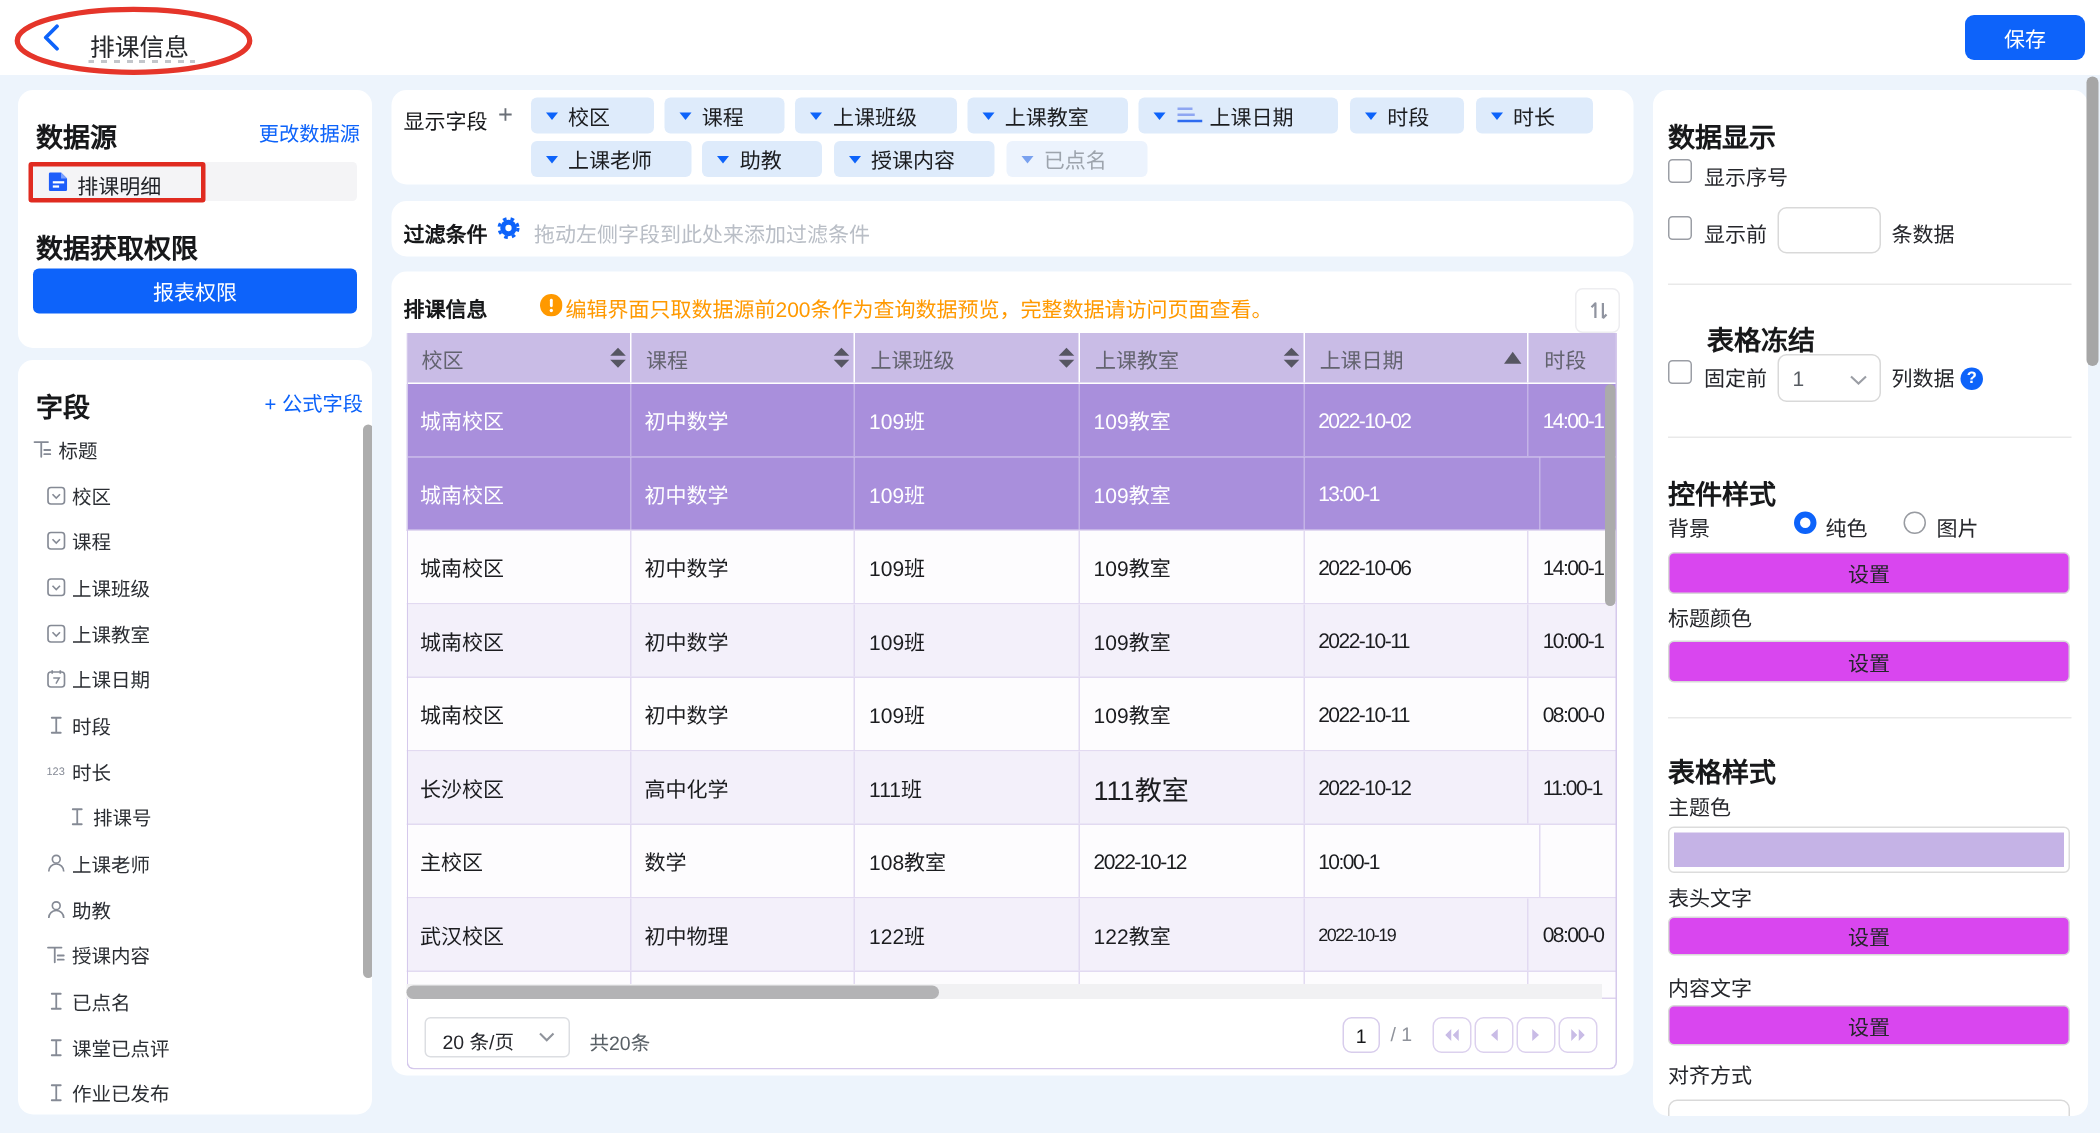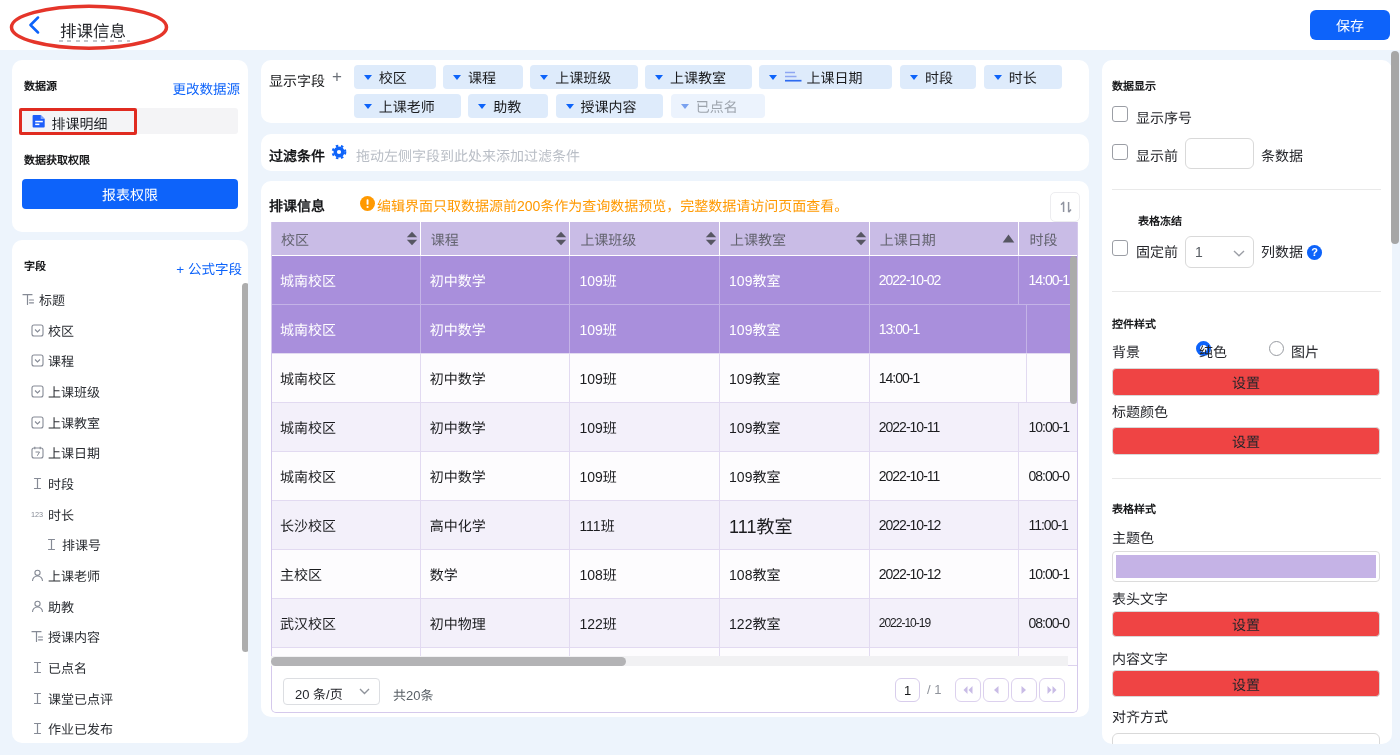--- a/index.html
+++ b/index.html
@@ -1,28 +1,28 @@
 <!DOCTYPE html>
 <html lang="zh-CN"><head>
 <meta charset="utf-8">
 <title>排课信息</title>
 <style>
   * { margin:0; padding:0; box-sizing:border-box; }
   html,body { width:1400px; height:755px; overflow:hidden; }
   body { font-family:"Liberation Sans", sans-serif; background:#edf4fc; position:relative; color:#17181a; }
   .abs { position:absolute; }
   .panel { position:absolute; background:#fff; border-radius:10px; }
-  .bold14 { font-size:11px; font-weight:700; color:#17181a; }
+  .bold14 { font-size:18px; font-weight:700; color:#17181a; }
   .blue { color:#0d63fa; }
   .btn-blue { background:#0d63fa; color:#fff; font-size:14px; display:flex; align-items:center; justify-content:center; }
   .chip { position:absolute; height:24px; background:#deebfb; border-radius:4px; display:flex; align-items:center; padding-left:10px; font-size:14px; color:#1b1c1f; }
   .chip .tri { width:0; height:0; border-left:4.5px solid transparent; border-right:4.5px solid transparent; border-top:5.5px solid #0d63fa; margin-right:7px; flex:none; }
   .chip.dis { background:#ecf3fd; color:#9da4ad; }
   .chip.dis .tri { border-top-color:#79a1ef; }
-  .set-btn { position:absolute; left:1112px; width:268px; height:28px; background:#ef4444; border:1px solid #d8d8d8; border-radius:4px; display:flex; align-items:center; justify-content:center; font-size:14px; color:#25262b; }
+  .set-btn { position:absolute; left:1112px; width:268px; height:28px; background:#d946ef; border:1px solid #d8d8d8; border-radius:4px; display:flex; align-items:center; justify-content:center; font-size:14px; color:#25262b; }
   .cb { position:absolute; width:16px; height:16px; border:1.5px solid #9b9ea5; border-radius:3px; background:#fff; }
   .lbl14 { position:absolute; font-size:14px; color:#25262b; }
   .divider { position:absolute; left:10px; width:269px; height:1px; background:#e9e9e9; }
   .navbtn { position:absolute; width:26px; height:24px; border:1px solid #dcd1ee; border-radius:6px; background:#fff; display:flex; align-items:center; justify-content:center; }
 </style>
 </head>
 <body>
 
 <div class="abs" style="left:0;top:0;width:1400px;height:50px;background:#fff;"></div>
 <svg class="abs" style="left:27px;top:16px;" width="14" height="18" viewBox="0 0 14 18">
@@ -321,20 +321,21 @@
         <div style="width:149.7px;flex:none;display:flex;align-items:center;padding-left:9px;font-size:14px;color:#fff;border-right:1px solid rgba(255,255,255,0.32);white-space:nowrap;overflow:visible;">初中数学</div>
         <div style="width:149.7px;flex:none;display:flex;align-items:center;padding-left:9px;font-size:14px;color:#fff;border-right:1px solid rgba(255,255,255,0.32);white-space:nowrap;overflow:visible;">109班</div>
         <div style="width:149.7px;flex:none;display:flex;align-items:center;padding-left:9px;font-size:14px;color:#fff;border-right:1px solid rgba(255,255,255,0.32);white-space:nowrap;overflow:visible;">109教室</div>
         <div style="width:157px;flex:none;display:flex;align-items:center;padding-left:9px;font-size:14px;letter-spacing:-1px;color:#fff;border-right:1px solid rgba(255,255,255,0.32);white-space:nowrap;overflow:visible;">13:00-1</div>
       </div>
       <div style="display:flex;height:49px;background:#fdfcfe;border-bottom:1px solid #e2daf1;">
         <div style="width:149.7px;flex:none;display:flex;align-items:center;padding-left:9px;font-size:14px;color:#1b1c1f;border-right:1px solid #e2daf1;white-space:nowrap;overflow:visible;">城南校区</div>
         <div style="width:149.7px;flex:none;display:flex;align-items:center;padding-left:9px;font-size:14px;color:#1b1c1f;border-right:1px solid #e2daf1;white-space:nowrap;overflow:visible;">初中数学</div>
         <div style="width:149.7px;flex:none;display:flex;align-items:center;padding-left:9px;font-size:14px;color:#1b1c1f;border-right:1px solid #e2daf1;white-space:nowrap;overflow:visible;">109班</div>
         <div style="width:149.7px;flex:none;display:flex;align-items:center;padding-left:9px;font-size:14px;color:#1b1c1f;border-right:1px solid #e2daf1;white-space:nowrap;overflow:visible;">109教室</div>
+        <div style="width:149.7px;flex:none;display:flex;align-items:center;padding-left:9px;font-size:14px;letter-spacing:-1px;color:#1b1c1f;border-right:1px solid #e2daf1;white-space:nowrap;overflow:visible;">2022-10-06</div>
         <div style="width:157px;flex:none;display:flex;align-items:center;padding-left:9px;font-size:14px;letter-spacing:-1px;color:#1b1c1f;border-right:1px solid #e2daf1;white-space:nowrap;overflow:visible;">14:00-1</div>
       </div>
       <div style="display:flex;height:49px;background:#f3f0fa;border-bottom:1px solid #e2daf1;">
         <div style="width:149.7px;flex:none;display:flex;align-items:center;padding-left:9px;font-size:14px;color:#1b1c1f;border-right:1px solid #e2daf1;white-space:nowrap;overflow:visible;">城南校区</div>
         <div style="width:149.7px;flex:none;display:flex;align-items:center;padding-left:9px;font-size:14px;color:#1b1c1f;border-right:1px solid #e2daf1;white-space:nowrap;overflow:visible;">初中数学</div>
         <div style="width:149.7px;flex:none;display:flex;align-items:center;padding-left:9px;font-size:14px;color:#1b1c1f;border-right:1px solid #e2daf1;white-space:nowrap;overflow:visible;">109班</div>
         <div style="width:149.7px;flex:none;display:flex;align-items:center;padding-left:9px;font-size:14px;color:#1b1c1f;border-right:1px solid #e2daf1;white-space:nowrap;overflow:visible;">109教室</div>
         <div style="width:149.7px;flex:none;display:flex;align-items:center;padding-left:9px;font-size:14px;letter-spacing:-1px;color:#1b1c1f;border-right:1px solid #e2daf1;white-space:nowrap;overflow:visible;">2022-10-11</div>
         <div style="width:157px;flex:none;display:flex;align-items:center;padding-left:9px;font-size:14px;letter-spacing:-1px;color:#1b1c1f;border-right:1px solid #e2daf1;white-space:nowrap;overflow:visible;">10:00-1</div>
       </div>
@@ -350,21 +351,20 @@
         <div style="width:149.7px;flex:none;display:flex;align-items:center;padding-left:9px;font-size:14px;color:#1b1c1f;border-right:1px solid #e2daf1;white-space:nowrap;overflow:visible;">长沙校区</div>
         <div style="width:149.7px;flex:none;display:flex;align-items:center;padding-left:9px;font-size:14px;color:#1b1c1f;border-right:1px solid #e2daf1;white-space:nowrap;overflow:visible;">高中化学</div>
         <div style="width:149.7px;flex:none;display:flex;align-items:center;padding-left:9px;font-size:14px;color:#1b1c1f;border-right:1px solid #e2daf1;white-space:nowrap;overflow:visible;">111班</div>
         <div style="width:149.7px;flex:none;display:flex;align-items:center;padding-left:9px;font-size:18px;color:#1b1c1f;border-right:1px solid #e2daf1;white-space:nowrap;overflow:visible;">111教室</div>
         <div style="width:149.7px;flex:none;display:flex;align-items:center;padding-left:9px;font-size:14px;letter-spacing:-1px;color:#1b1c1f;border-right:1px solid #e2daf1;white-space:nowrap;overflow:visible;">2022-10-12</div>
         <div style="width:157px;flex:none;display:flex;align-items:center;padding-left:9px;font-size:14px;letter-spacing:-1px;color:#1b1c1f;border-right:1px solid #e2daf1;white-space:nowrap;overflow:visible;">11:00-1</div>
       </div>
       <div style="display:flex;height:49px;background:#fdfcfe;border-bottom:1px solid #e2daf1;">
         <div style="width:149.7px;flex:none;display:flex;align-items:center;padding-left:9px;font-size:14px;color:#1b1c1f;border-right:1px solid #e2daf1;white-space:nowrap;overflow:visible;">主校区</div>
         <div style="width:149.7px;flex:none;display:flex;align-items:center;padding-left:9px;font-size:14px;color:#1b1c1f;border-right:1px solid #e2daf1;white-space:nowrap;overflow:visible;">数学</div>
-        <div style="width:149.7px;flex:none;display:flex;align-items:center;padding-left:9px;font-size:14px;color:#1b1c1f;border-right:1px solid #e2daf1;white-space:nowrap;overflow:visible;">108班</div>
         <div style="width:149.7px;flex:none;display:flex;align-items:center;padding-left:9px;font-size:14px;color:#1b1c1f;border-right:1px solid #e2daf1;white-space:nowrap;overflow:visible;">108教室</div>
         <div style="width:149.7px;flex:none;display:flex;align-items:center;padding-left:9px;font-size:14px;letter-spacing:-1px;color:#1b1c1f;border-right:1px solid #e2daf1;white-space:nowrap;overflow:visible;">2022-10-12</div>
         <div style="width:157px;flex:none;display:flex;align-items:center;padding-left:9px;font-size:14px;letter-spacing:-1px;color:#1b1c1f;border-right:1px solid #e2daf1;white-space:nowrap;overflow:visible;">10:00-1</div>
       </div>
       <div style="display:flex;height:49px;background:#f3f0fa;border-bottom:1px solid #e2daf1;">
         <div style="width:149.7px;flex:none;display:flex;align-items:center;padding-left:9px;font-size:14px;color:#1b1c1f;border-right:1px solid #e2daf1;white-space:nowrap;overflow:visible;">武汉校区</div>
         <div style="width:149.7px;flex:none;display:flex;align-items:center;padding-left:9px;font-size:14px;color:#1b1c1f;border-right:1px solid #e2daf1;white-space:nowrap;overflow:visible;">初中物理</div>
         <div style="width:149.7px;flex:none;display:flex;align-items:center;padding-left:9px;font-size:14px;color:#1b1c1f;border-right:1px solid #e2daf1;white-space:nowrap;overflow:visible;">122班</div>
         <div style="width:149.7px;flex:none;display:flex;align-items:center;padding-left:9px;font-size:14px;color:#1b1c1f;border-right:1px solid #e2daf1;white-space:nowrap;overflow:visible;">122教室</div>
         <div style="width:149.7px;flex:none;display:flex;align-items:center;padding-left:9px;font-size:12px;letter-spacing:-1px;color:#1b1c1f;border-right:1px solid #e2daf1;white-space:nowrap;overflow:visible;">2022-10-19</div>
@@ -433,21 +433,21 @@
   <div class="abs" style="left:93px;top:184px;font-size:14px;color:#565b61;">1</div>
   <svg class="abs" style="left:131px;top:190px;" width="12" height="7" viewBox="0 0 12 7">
       <path d="M1 1 L6 5.7 L11 1" fill="none" stroke="#9b9ea5" stroke-width="1.4"></path>
     </svg>
   <div class="lbl14" style="left:159px;top:181px;">列数据</div>
   <div class="abs" style="left:205px;top:185px;width:15px;height:15px;border-radius:50%;background:#0d63fa;color:#fff;font-size:11px;font-weight:700;text-align:center;line-height:15px;">?</div>
   <div class="divider" style="top:231px;"></div>
   <div class="abs bold14" style="left:10px;top:255px;">控件样式</div>
   <div class="lbl14" style="left:10px;top:281px;">背景</div>
   <div class="abs" style="left:94px;top:281px;width:15px;height:15px;border-radius:50%;border:4.2px solid #0d63fa;background:#fff;"></div>
-  <div class="lbl14" style="left:97px;top:281px;">纯色</div>
+  <div class="lbl14" style="left:115px;top:281px;">纯色</div>
   <div class="abs" style="left:167px;top:281px;width:15px;height:15px;border-radius:50%;border:1.4px solid #989ba1;background:#fff;"></div>
   <div class="lbl14" style="left:189px;top:281px;">图片</div>
   <div class="set-btn" style="left:10px;top:308px;">设置</div>
   <div class="lbl14" style="left:10px;top:341px;">标题颜色</div>
   <div class="set-btn" style="left:10px;top:367px;">设置</div>
   <div class="divider" style="top:418px;"></div>
   <div class="abs bold14" style="left:10px;top:440px;">表格样式</div>
   <div class="lbl14" style="left:10px;top:467px;">主题色</div>
   <div class="abs" style="left:10px;top:491px;width:268px;height:31px;border:1px solid #dcdcdc;border-radius:4px;background:#fff;padding:3px;">
       <div style="width:100%;height:100%;background:#c5b3e6;"></div>

